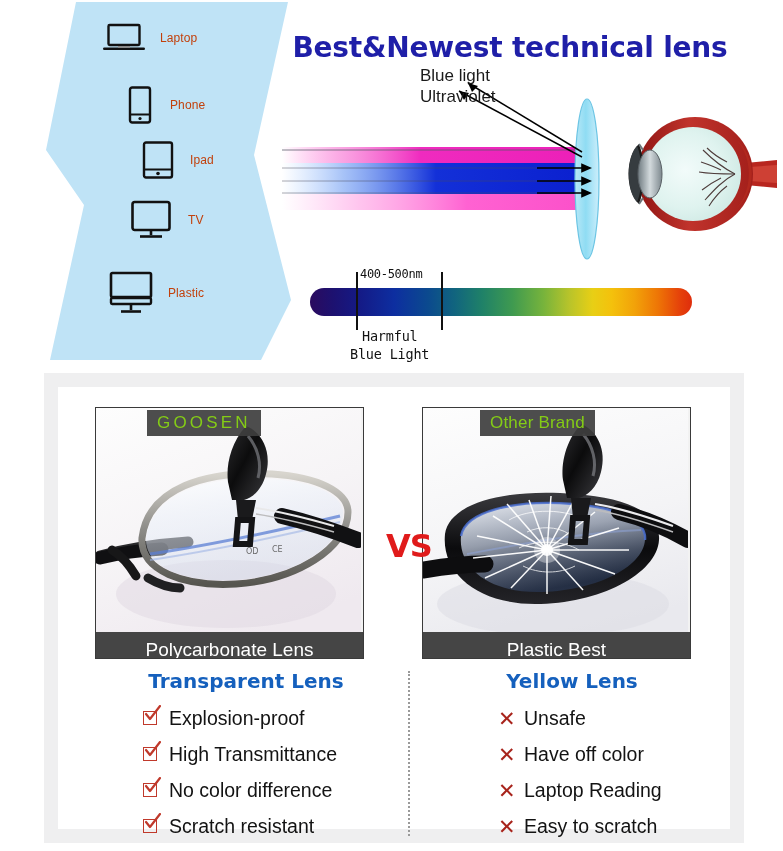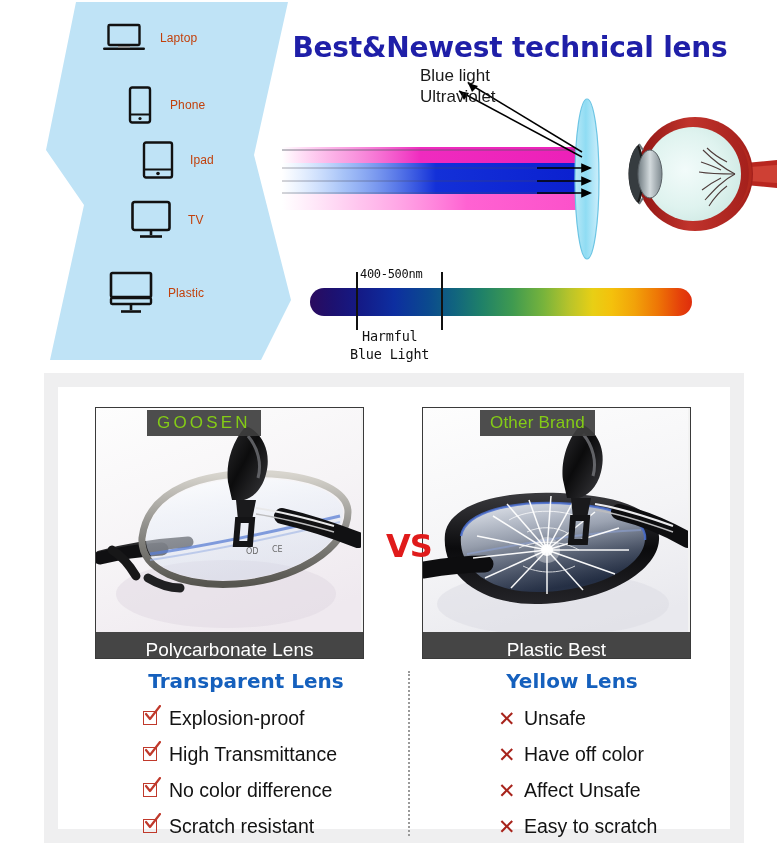--- a/index.html
+++ b/index.html
@@ -492,21 +492,21 @@
           <span class="ftxt">Unsafe</span>
         </div>
 
         <div class="feat">
           <span class="xm">✕</span>
           <span class="ftxt">Have off color</span>
         </div>
 
         <div class="feat">
           <span class="xm">✕</span>
-          <span class="ftxt">Affect Unsafe</span>
+          <span class="ftxt">Laptop Reading</span>
         </div>
 
         <div class="feat">
           <span class="xm">✕</span>
           <span class="ftxt">Easy to scratch</span>
         </div>
       </div>
 
     </div>
   </div>

